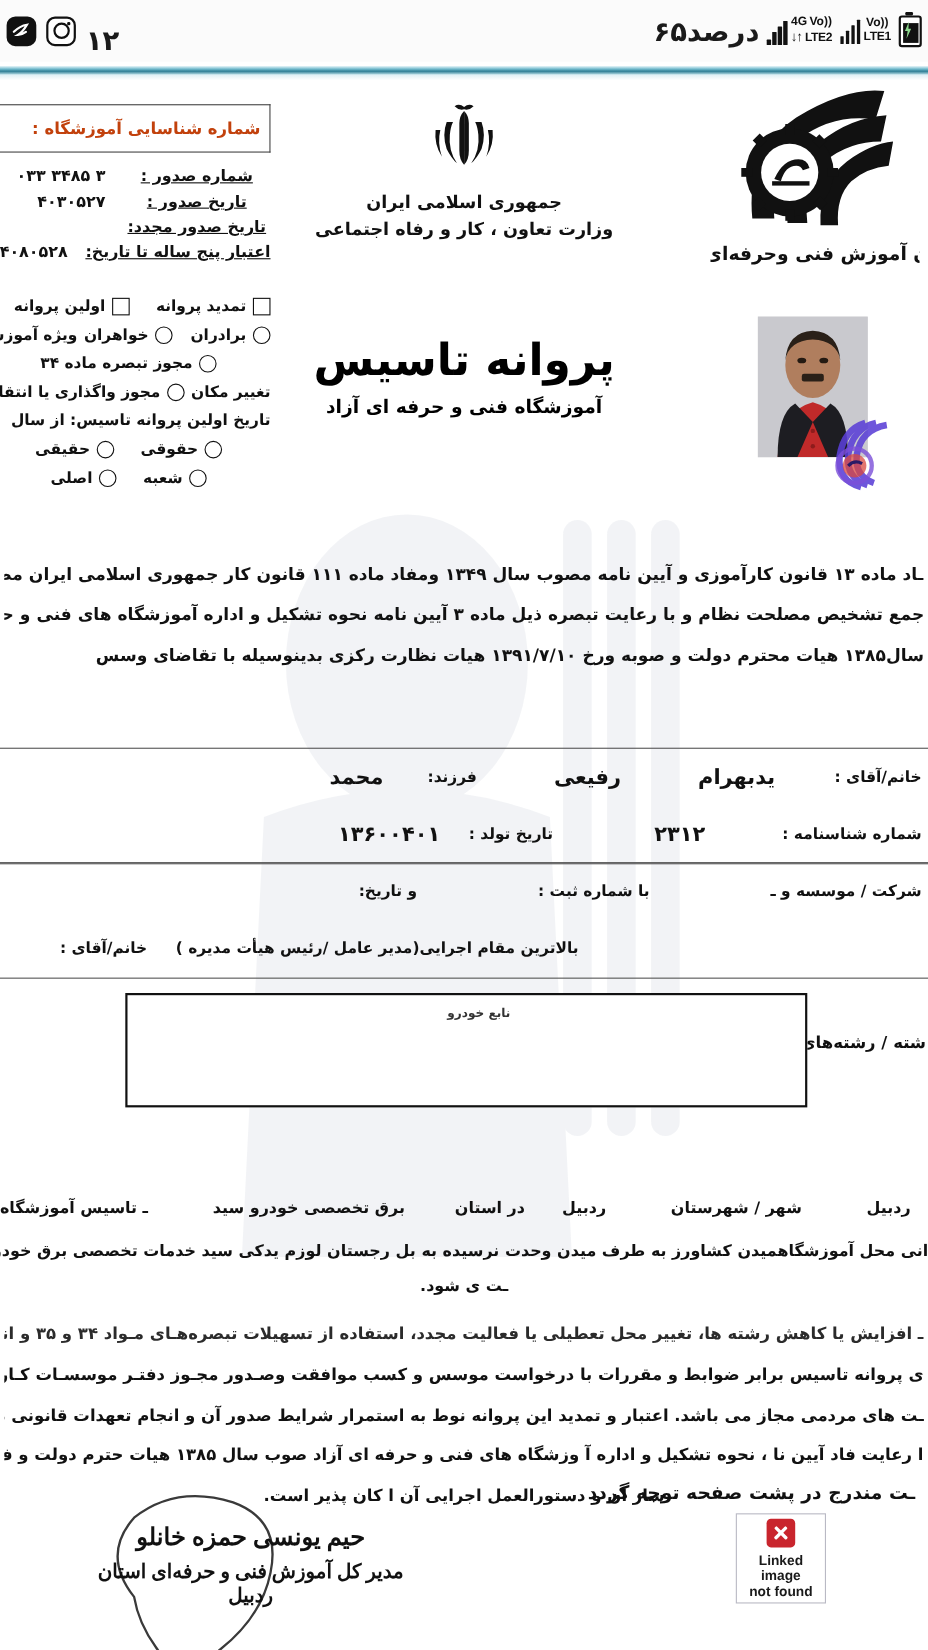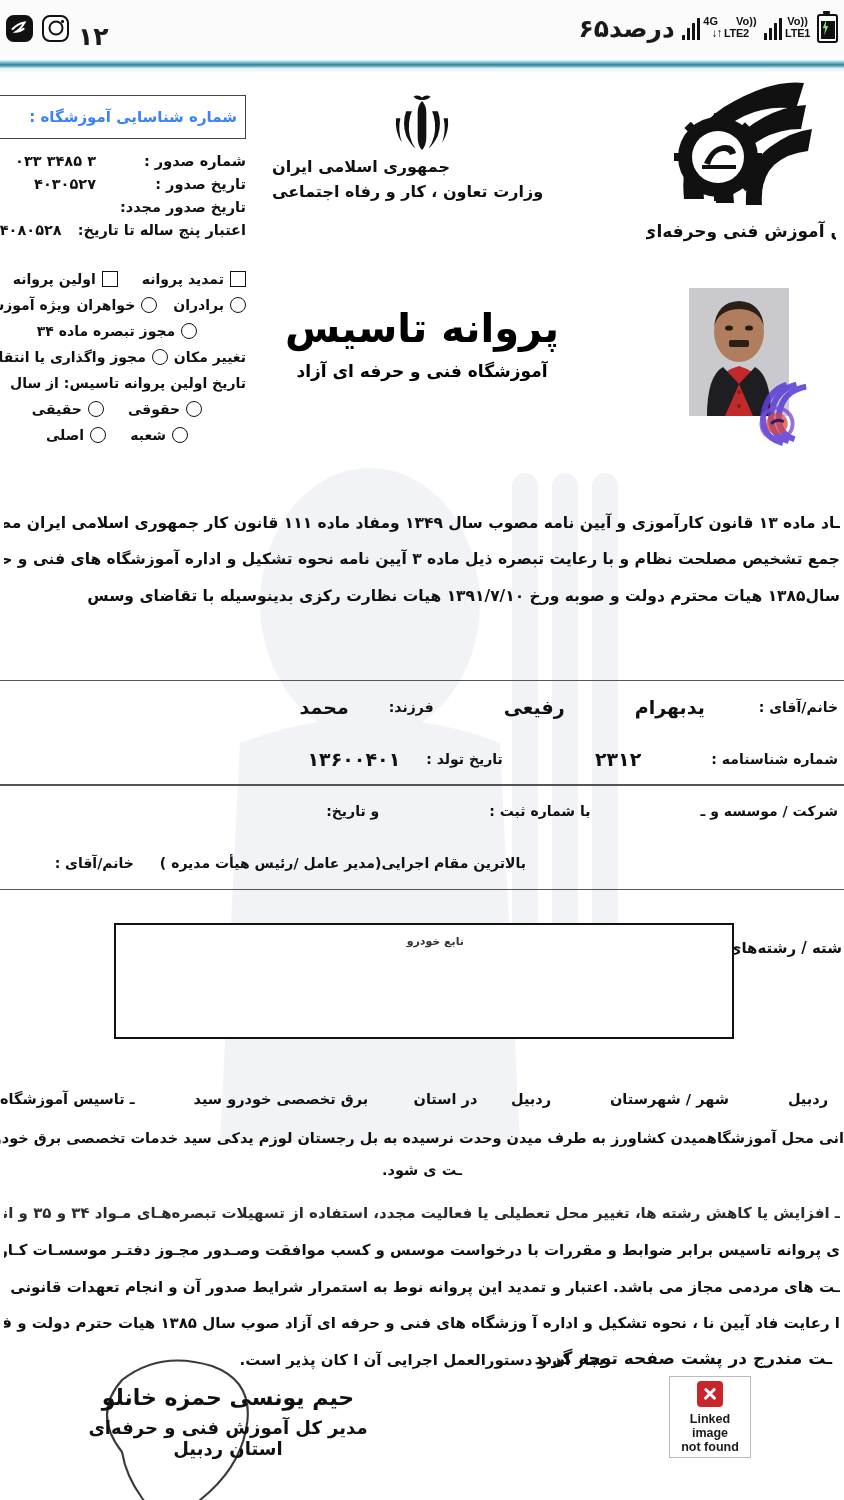--- a/index.html
+++ b/index.html
@@ -47,21 +47,21 @@
   .bars i:nth-child(1){height:7px;}
   .bars i:nth-child(2){height:12px;}
   .bars i:nth-child(3){height:17px;}
   .bars i:nth-child(4){height:22px;}
   .bars.dim i:nth-child(1){background:#111;height:5px;}
   .net-txt{
     display:flex;flex-direction:column;align-items:center;
     font-size:11px;font-weight:700;line-height:1.05;color:#111;
     font-family:"Liberation Sans",sans-serif;
   }
-  .net-txt .r1{display:flex;align-items:center;gap:18px;}
+  .net-txt .r1{display:flex;align-items:center;gap:2px;}
   .net-txt .r2{letter-spacing:-0.3px;}
   .arrows{font-size:12px;font-weight:700;letter-spacing:-1px;}
 
   .app-ico{
     width:27px;height:27px;border:2.5px solid #111;border-radius:8px;
     position:relative;background:#fff;box-sizing:border-box;
   }
   .app-ico.insta:after{
     content:"";position:absolute;left:50%;top:50%;transform:translate(-50%,-50%);
     width:11px;height:11px;border:2.5px solid #111;border-radius:50%;
@@ -103,49 +103,49 @@
 
   
   .idbox{
     position:absolute;right:598px;top:22px;
     width:246px;height:44px;
     border:1.6px solid #444;background:#fff;
     display:flex;align-items:center;justify-content:flex-start;
     padding:0 8px;box-sizing:border-box;gap:40px;
     border-left:none;
   }
-  .idbox .lab{font-size:15px;font-weight:700;color:#3b82f6;white-space:nowrap;text-align:right;}
+  .idbox .lab{font-size:15px;font-weight:700;color:#c2410c;white-space:nowrap;text-align:right;}
 
   .meta{
     position:absolute;right:598px;top:80px;width:250px;
     display:flex;flex-direction:column;gap:7px;
   }
   .meta-row{display:flex;align-items:baseline;gap:16px;justify-content:flex-start;}
-  .meta-row .lab{font-size:14.5px;font-weight:700;color:#111;white-space:nowrap;min-width:134px;text-align:right;}
+  .meta-row .lab{font-size:14.5px;font-weight:700;color:#111;white-space:nowrap;min-width:134px;text-align:center;text-decoration:underline;}
   .meta-row .val{font-size:14.5px;font-weight:700;color:#111;white-space:nowrap;}
 
   
   .checks{
     position:absolute;right:598px;top:198px;width:258px;
     display:flex;flex-direction:column;gap:10px;font-size:14px;font-weight:700;color:#111;
   }
   .crow{display:flex;align-items:center;gap:6px;justify-content:flex-start;white-space:nowrap;}
   .crow.ctr{justify-content:center;}
   .sq{width:14px;height:14px;border:1.6px solid #111;display:inline-block;flex:none;background:#fff;}
   .ci{width:14px;height:14px;border:1.6px solid #111;border-radius:50%;display:inline-block;flex:none;background:#fff;}
   .gap-l{margin-right:18px;}
 
   
   .emblem{
     position:absolute;left:50%;transform:translateX(-50%);top:18px;
     width:72px;height:72px;
   }
   .ministry{
-    position:absolute;left:50%;transform:translateX(-50%);top:84px;
-    text-align:left;width:300px;
+    position:absolute;left:50%;transform:translateX(-50%);top:101px;
+    text-align:center;width:300px;
   }
   .ministry .l1{font-size:16px;font-weight:700;color:#111;margin-bottom:6px;}
   .ministry .l2{font-size:16px;font-weight:700;color:#111;}
 
   .title-main{
     position:absolute;left:50%;transform:translateX(-50%);top:232px;
     text-align:center;width:380px;
   }
   .title-main .t1{font-size:40px;font-weight:900;color:#000;letter-spacing:-1px;}
   .title-main .t2{font-size:17px;font-weight:900;color:#000;margin-top:10px;}
@@ -196,22 +196,22 @@
 
   
   .fieldrow{
     position:absolute;left:-4px;top:822px;width:856px;height:110px;
   }
   .fieldlabel{
     position:absolute;right:10px;top:44px;
     font-size:15px;font-weight:700;color:#111;white-space:nowrap;
   }
   .fieldbox{
-    position:absolute;right:118px;top:8px;width:620px;height:116px;
-    border:2.4px solid #111;background:#fff;box-sizing:border-box;margin-top:20px;
+    position:absolute;right:118px;top:8px;width:620px;height:104px;
+    border:2.4px solid #111;background:#fff;box-sizing:border-box;
   }
   .fieldbox .inner{
     position:absolute;right:268px;top:10px;
     font-size:11px;font-weight:700;color:#333;white-space:nowrap;
   }
 
   
   .locline{
     position:absolute;left:0;right:0;top:1018px;
     display:flex;align-items:center;justify-content:flex-start;
@@ -257,21 +257,21 @@
     background:#fff;border-radius:1px;
   }
   .xbox:before{transform:translate(-50%,-50%) rotate(45deg);}
   .xbox:after{transform:translate(-50%,-50%) rotate(-45deg);}
   .bi-txt{
     font-family:"Liberation Sans",sans-serif;
     font-size:12.5px;font-weight:700;color:#1a1a1a;line-height:1.12;text-align:center;
   }
 
   .signblock{
-    position:absolute;left:78px;top:1312px;width:300px;text-align:center;
+    position:absolute;left:78px;top:1312px;width:300px;text-align:center;font-family:Liberation Serif, serif;
   }
   .signblock .n1{font-size:22px;font-weight:900;color:#111;}
   .signblock .n2{font-size:18px;font-weight:900;color:#111;margin-top:7px;}
   .sigscribble{
     position:absolute;left:60px;top:1275px;width:230px;height:210px;
     pointer-events:none;
   }
 </style>
 </head>
 <body>

